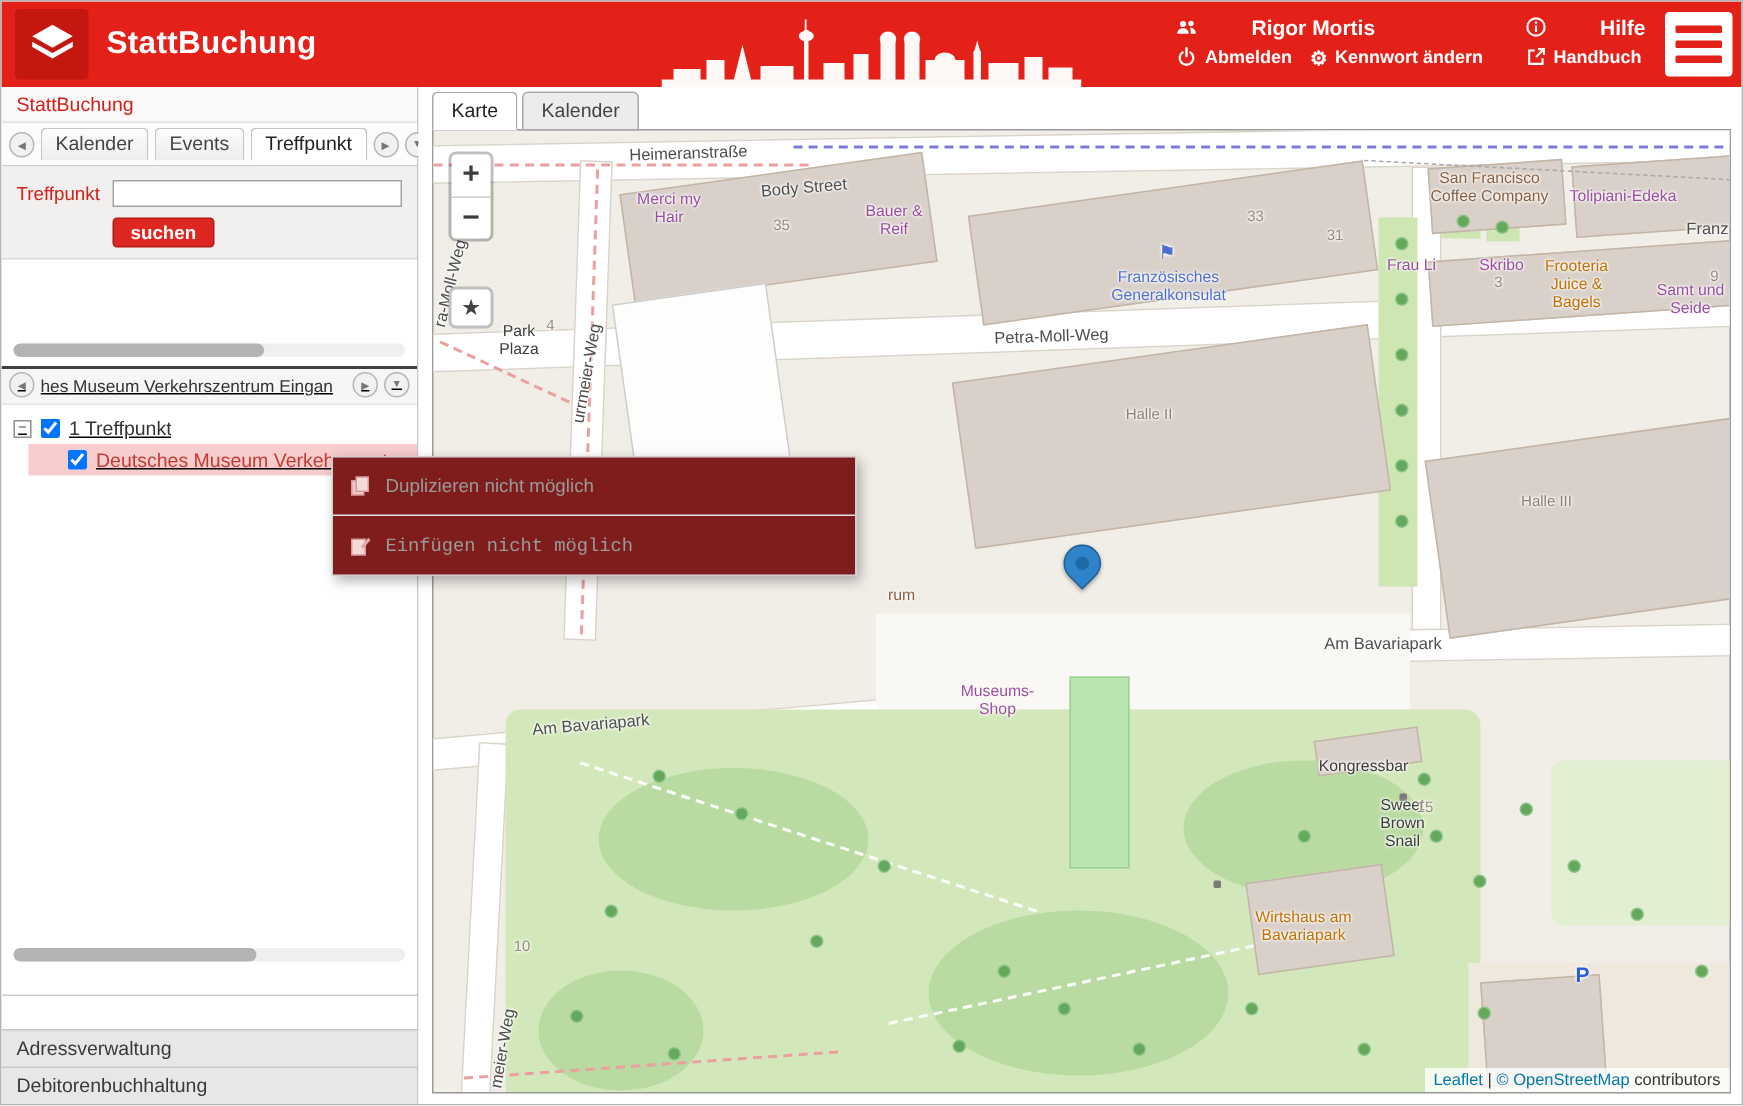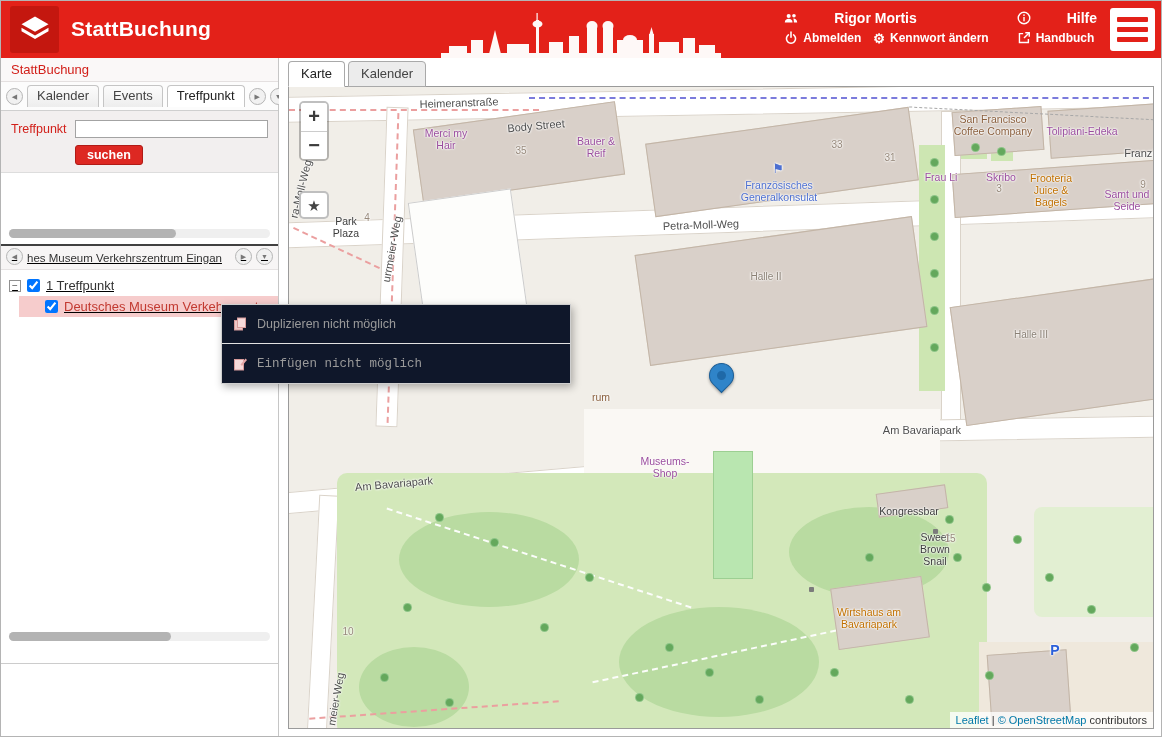--- a/index.html
+++ b/index.html
@@ -125,21 +125,21 @@
                 box-shadow:3px 3px 5px rgba(0,0,0,.15); }
 
   .attribution { position:absolute; right:0; bottom:0; background:rgba(255,255,255,.78); padding:2px 6px; font-size:11px;
                  color:#333; z-index:28; }
   .attribution .link { color:#0078a8; text-decoration:none; cursor:pointer; }
 
   
   .ctxmenu { position:absolute; left:220px; top:303px; width:350px; background:#f7f7f7; border:1px solid #cfcfcf;
              box-shadow:2px 3px 8px rgba(0,0,0,.3); z-index:60; }
   .ctx-item { height:39px; display:flex; align-items:center; gap:9px; padding:0 10px; font-size:12.5px; color:#9a9a9a;
-              border-bottom:1px solid #e2e2e2; background:#0f172a; }
+              border-bottom:1px solid #e2e2e2; background:#7f1d1d; }
   .ctx-item:last-child { border-bottom:none;font-family:Liberation Mono, monospace; }
   .ctx-item.danger { background:#e46060; border:1px solid #c44b4b; color:#7d1212; cursor:pointer; }
   .ctx-icon { width:16px; height:16px; flex:0 0 auto; }
 </style>
 </head>
 <body>
 
 <div class="app">
 
   <header class="header">
@@ -284,20 +284,24 @@
         <div class="tree-row selected">
           <input type="checkbox" checked="" style="">
           <span class="lbl">Deutsches Museum Verkehrszentrum Eingang Ost</span>
         </div>
       </div>
       <div class="hscroll tree-hscroll">
         <div class="thumb" style="width:62%"></div>
       </div>
     </div>
 
+    <div class="side-accordion">
+      <div class="acc-item">Adressverwaltung</div>
+      <div class="acc-item">Debitorenbuchhaltung</div>
+    </div>
   </aside>
 
   <section class="main">
     <div class="main-tabs">
       <div class="mtab active">Karte</div>
       <div class="mtab">Kalender</div>
     </div>
 
     <div class="map">
 

